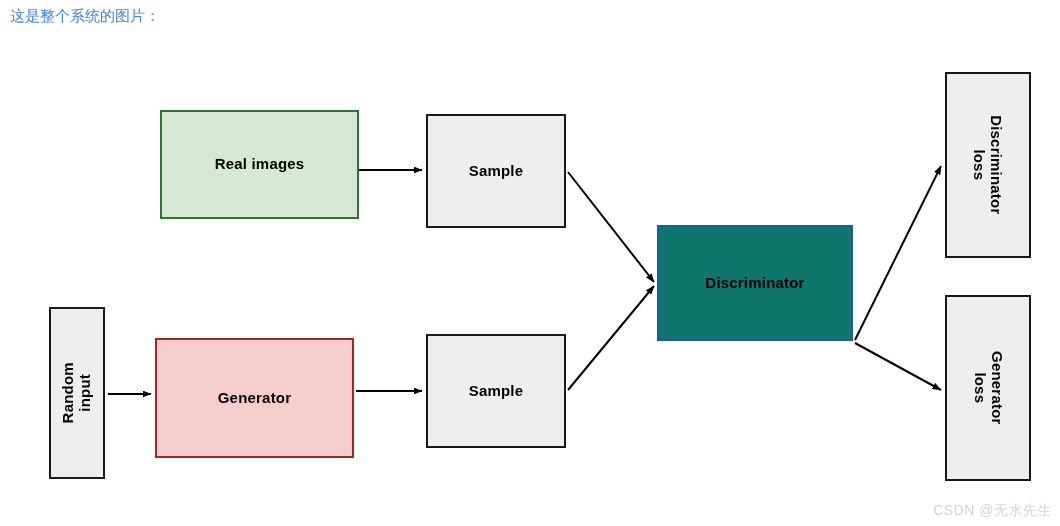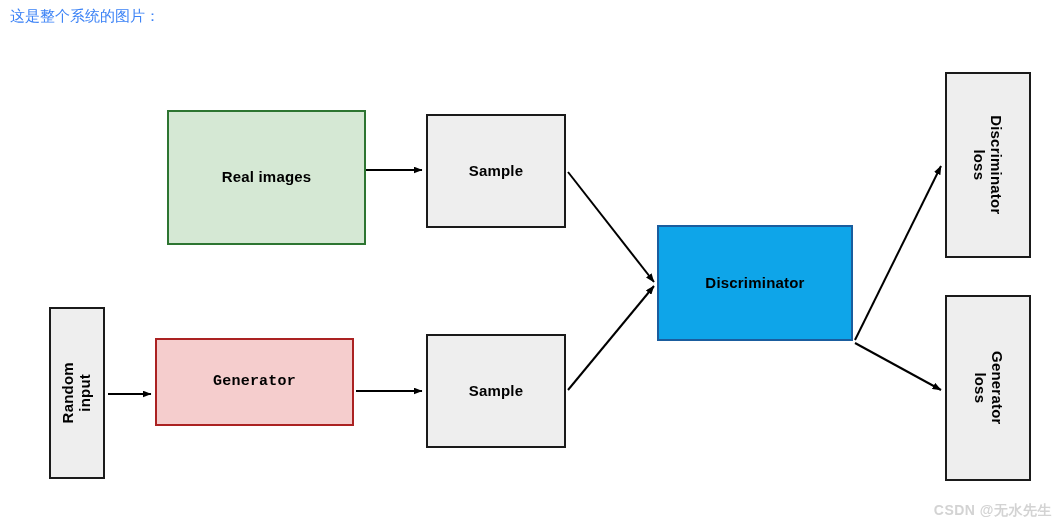--- a/index.html
+++ b/index.html
@@ -68,59 +68,58 @@
   }
   .skin-green {
     background: #d5e8d4;
     border: 2px solid #2d7531;
   }
   .skin-red {
     background: #f5cdcd;
     border: 2px solid #ab2222;
   }
   .skin-blue {
-    background: #0ea5e9;
+    background: #0f766e;
     border: 2px solid #1a5d9e;
   }
 
   
   .rot-cw .node-label {
     transform: rotate(90deg);
     transform-origin: center center;
   }
   .rot-ccw .node-label {
     transform: rotate(-90deg);
     transform-origin: center center;
   }
 
   
-  #node-real-images   { left: 167px; top: 110px; width: 199px; height: 135px; }
+  #node-real-images   { left: 160px; top: 110px; width: 199px; height: 109px; }
   #node-sample-real   { left: 426px; top: 114px; width: 140px; height: 114px; }
   #node-random-input  { left: 49px;  top: 307px; width: 56px;  height: 172px; }
-  #node-generator     { left: 155px; top: 338px; width: 199px; height: 88px; font-family: Liberation Mono, monospace; }
+  #node-generator     { left: 155px; top: 338px; width: 199px; height: 120px; }
   #node-sample-fake   { left: 426px; top: 334px; width: 140px; height: 114px; }
   #node-discriminator { left: 657px; top: 225px; width: 196px; height: 116px; }
   #node-disc-loss     { left: 945px; top: 72px;  width: 86px;  height: 186px; }
   #node-gen-loss      { left: 945px; top: 295px; width: 86px;  height: 186px; }
 
   #node-random-input .node-label,
   #node-disc-loss .node-label,
   #node-gen-loss .node-label {
     font-size: 15px;
   }
 
   #watermark {
     position: absolute;
     right: 8px;
     bottom: 6px;
     font-size: 14px;
     color: #d3d3d3;
     white-space: nowrap;
     letter-spacing: 0.5px;
-    font-weight: bold;
   }
 </style>
 </head>
 <body>
 
 <div id="header-text">这是整个系统的图片：</div>
 
 <div id="diagram">
 
   <svg id="arrow-layer" viewBox="0 0 1060 526" width="1060" height="526" xmlns="http://www.w3.org/2000/svg">

